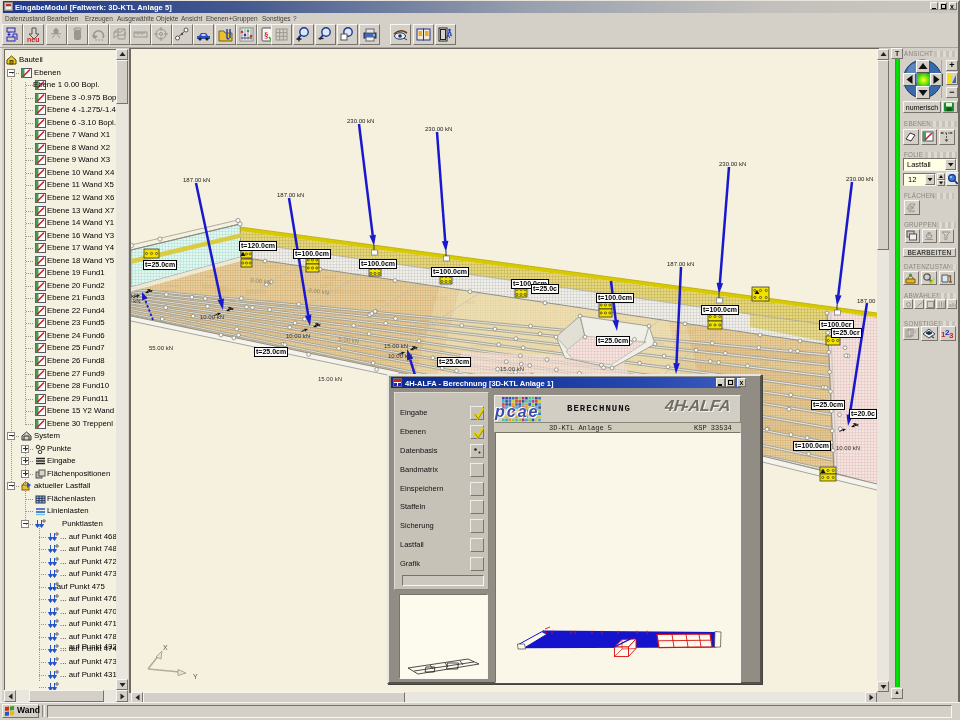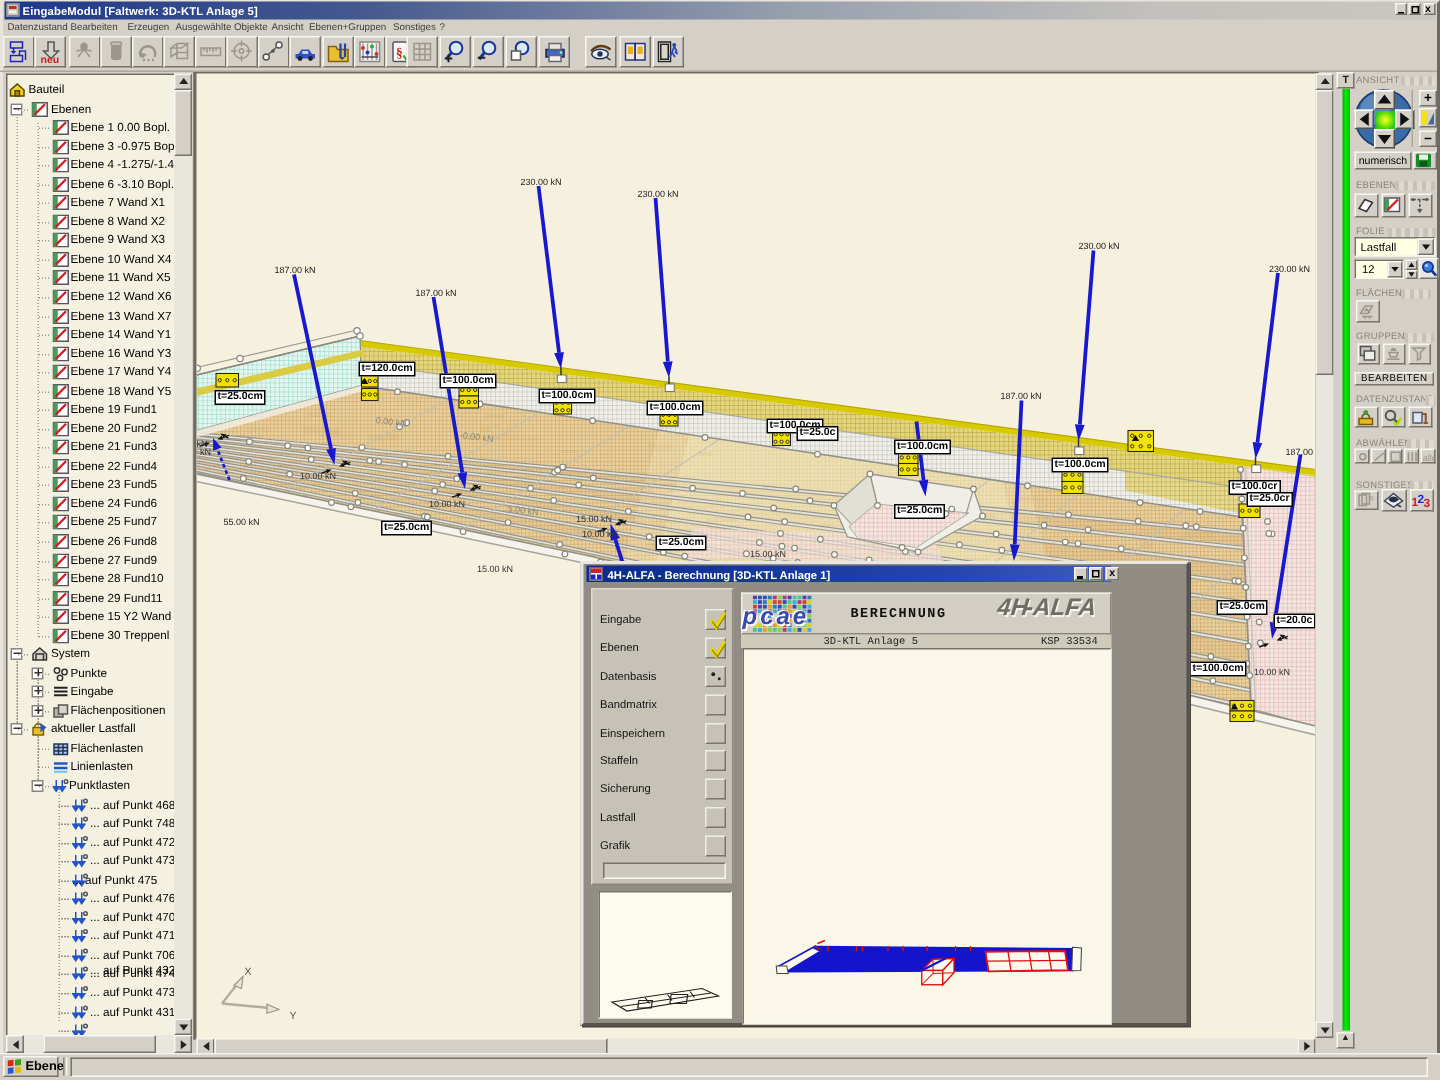--- a/index.html
+++ b/index.html
@@ -261,21 +261,21 @@
   </div>
 <div class="trow" style="left:34px;top:67.5px">Ebenen</div>
 <div class="abs" style="left:26px;top:85.1px;width:8px;height:1px;background:repeating-linear-gradient(90deg,#9a968c 0 1px,#f6f2e2 1px 2px)"></div>
 <div class="abs" style="left:35px;top:80.1px;width:11px;height:10px">
     <svg width="11" height="10" viewBox="0 0 11 10">
       <rect x="0.5" y="0.5" width="10" height="9" fill="#fff" stroke="#556"></rect>
       <rect x="0.5" y="0.5" width="3" height="9" fill="#4a9a5a"></rect>
       <path d="M2 8.5 L9 1.5" stroke="#c22" stroke-width="1.6"></path>
     </svg>
   </div>
-<div class="trow" style="left:47px;top:80.1px">Ebene 1 0.00 Bopl.</div>
+<div class="trow" style="left:33px;top:80.1px">Ebene 1 0.00 Bopl.</div>
 <div class="abs" style="left:26px;top:97.6px;width:8px;height:1px;background:repeating-linear-gradient(90deg,#9a968c 0 1px,#f6f2e2 1px 2px)"></div>
 <div class="abs" style="left:35px;top:92.6px;width:11px;height:10px">
     <svg width="11" height="10" viewBox="0 0 11 10">
       <rect x="0.5" y="0.5" width="10" height="9" fill="#fff" stroke="#556"></rect>
       <rect x="0.5" y="0.5" width="3" height="9" fill="#4a9a5a"></rect>
       <path d="M2 8.5 L9 1.5" stroke="#c22" stroke-width="1.6"></path>
     </svg>
   </div>
 <div class="trow" style="left:47px;top:92.6px">Ebene 3 -0.975 Bop</div>
 <div class="abs" style="left:26px;top:110.2px;width:8px;height:1px;background:repeating-linear-gradient(90deg,#9a968c 0 1px,#f6f2e2 1px 2px)"></div>
@@ -585,21 +585,21 @@
 <div class="abs" style="left:21px;top:520.0px;width:8px;height:8px;background:#fff;border:1px solid #8a867c"></div>
 <div class="abs" style="left:22.5px;top:523.0px;width:5px;height:1px;background:#333"></div>
 <div class="abs" style="left:26px;top:524.0px;width:8px;height:1px;background:repeating-linear-gradient(90deg,#9a968c 0 1px,#f6f2e2 1px 2px)"></div>
 <div class="abs" style="left:35px;top:519.0px;width:11px;height:10px">
     <svg width="11" height="10" viewBox="0 0 11 10">
       <path d="M2.5 1 v4.5 M2.5 8.5 l-2 -3 h4 z" stroke="#2255cc" fill="#2255cc"></path>
       <path d="M6.5 1 v4.5 M6.5 8.5 l-2 -3 h4 z" stroke="#2255cc" fill="#2255cc"></path>
       <circle cx="9" cy="2" r="1.2" fill="none" stroke="#555"></circle>
     </svg>
   </div>
-<div class="trow" style="left:46px;top:519.0px">Punktlasten</div>
+<div class="trow" style="left:62px;top:519.0px">Punktlasten</div>
 <div class="abs" style="left:39px;top:536.5px;width:8px;height:1px;background:repeating-linear-gradient(90deg,#9a968c 0 1px,#f6f2e2 1px 2px)"></div>
 <div class="abs" style="left:48px;top:531.5px;width:11px;height:10px">
     <svg width="11" height="10" viewBox="0 0 11 10">
       <path d="M2.5 1 v4.5 M2.5 8.5 l-2 -3 h4 z" stroke="#2255cc" fill="#2255cc"></path>
       <path d="M6.5 1 v4.5 M6.5 8.5 l-2 -3 h4 z" stroke="#2255cc" fill="#2255cc"></path>
       <circle cx="9" cy="2" r="1.2" fill="none" stroke="#555"></circle>
     </svg>
   </div>
 <div class="trow" style="left:60px;top:531.5px">... auf Punkt 468</div>
 <div class="abs" style="left:39px;top:549.1px;width:8px;height:1px;background:repeating-linear-gradient(90deg,#9a968c 0 1px,#f6f2e2 1px 2px)"></div>
@@ -666,21 +666,21 @@
   </div>
 <div class="trow" style="left:60px;top:619.3px">... auf Punkt 471</div>
 <div class="abs" style="left:39px;top:636.8px;width:8px;height:1px;background:repeating-linear-gradient(90deg,#9a968c 0 1px,#f6f2e2 1px 2px)"></div>
 <div class="abs" style="left:48px;top:631.8px;width:11px;height:10px">
     <svg width="11" height="10" viewBox="0 0 11 10">
       <path d="M2.5 1 v4.5 M2.5 8.5 l-2 -3 h4 z" stroke="#2255cc" fill="#2255cc"></path>
       <path d="M6.5 1 v4.5 M6.5 8.5 l-2 -3 h4 z" stroke="#2255cc" fill="#2255cc"></path>
       <circle cx="9" cy="2" r="1.2" fill="none" stroke="#555"></circle>
     </svg>
   </div>
-<div class="trow" style="left:60px;top:631.8px">... auf Punkt 706</div>
+<div class="trow" style="left:60px;top:631.8px">... auf Punkt 478</div>
 <div class="abs" style="left:39px;top:649.4px;width:8px;height:1px;background:repeating-linear-gradient(90deg,#9a968c 0 1px,#f6f2e2 1px 2px)"></div>
 <div class="abs" style="left:48px;top:644.4px;width:11px;height:10px">
     <svg width="11" height="10" viewBox="0 0 11 10">
       <path d="M2.5 1 v4.5 M2.5 8.5 l-2 -3 h4 z" stroke="#2255cc" fill="#2255cc"></path>
       <path d="M6.5 1 v4.5 M6.5 8.5 l-2 -3 h4 z" stroke="#2255cc" fill="#2255cc"></path>
       <circle cx="9" cy="2" r="1.2" fill="none" stroke="#555"></circle>
     </svg>
   </div>
 <div class="trow" style="left:60px;top:644.4px">... auf Punkt 474</div>
 <div class="abs" style="left:39px;top:661.9px;width:8px;height:1px;background:repeating-linear-gradient(90deg,#9a968c 0 1px,#f6f2e2 1px 2px)"></div>
@@ -1453,21 +1453,21 @@
       <path d="M9 9 l3 2" stroke="#445" stroke-width="1.3"></path>
     </svg>
   </div>
 <div class="abs bev" style="left:940px;top:326px;width:16px;height:15px">
     <svg width="13" height="13" viewBox="0 0 13 13">
       <text x="0" y="10" font-size="8" font-weight="bold" fill="#c22" font-family="Liberation Sans">1</text>
       <text x="4" y="8" font-size="8" font-weight="bold" fill="#22c" font-family="Liberation Sans">2</text>
       <text x="8" y="11" font-size="8" font-weight="bold" fill="#c22" font-family="Liberation Sans">3</text>
     </svg>
   </div>
-<div class="abs" style="left:387px;top:374px;width:406px;height:310px;background:#918d85;
+<div class="abs" style="left:387px;top:374px;width:375px;height:310px;background:#918d85;
  border:2px solid;border-color:#e8e6e0 #55524c #55524c #e8e6e0;box-shadow:1px 1px 0 #44423c">
 <div class="abs" style="left:2px;top:1px;width:350px;height:11px;background:linear-gradient(90deg,#0a2a8e,#2446ae 70%,#3f5cbe)"></div>
 <div class="abs" style="left:4px;top:2px;width:9px;height:9px;background:#fff;border:1px solid #667">
       <div class="abs" style="left:0;top:0;width:7px;height:3px;background:#c22"></div>
       <div class="abs" style="left:0;top:4px;width:3px;height:3px;background:#22c"></div>
       <div class="abs" style="left:4px;top:4px;width:3px;height:3px;background:#22c"></div>
     </div>
 <div class="abs" style="left:16px;top:2.5px;color:#fff;font-size:7.5px;font-weight:bold">4H-ALFA - Berechnung [3D-KTL Anlage 1]</div>
 <div class="abs bev" style="left:327px;top:2px;width:9px;height:9px"></div>
 <div class="abs bev" style="left:337px;top:2px;width:9px;height:9px"></div>
@@ -1671,15 +1671,15 @@
 <div class="abs" style="left:0;top:702px;width:960px;height:18px;background:#d4d0c8;border-top:1px solid #f4f2ec"></div>
 <div class="abs bev" style="left:2px;top:704px;width:37px;height:14px"></div>
 <div class="abs" style="left:5px;top:706px;width:10px;height:10px">
     <svg width="10" height="10" viewBox="0 0 10 10">
       <rect x="0" y="1" width="4" height="4" fill="#d82a10" transform="skewY(-6)"></rect>
       <rect x="5" y="1" width="4" height="4" fill="#3aa018" transform="skewY(-6)"></rect>
       <rect x="0" y="6" width="4" height="4" fill="#2858c8" transform="skewY(-6)"></rect>
       <rect x="5" y="6" width="4" height="4" fill="#e8b818" transform="skewY(-6)"></rect>
     </svg>
   </div>
-<div class="abs" style="left:17px;top:705px;font-size:8.5px;font-weight:bold;color:#000">Ebene</div>
+<div class="abs" style="left:17px;top:705px;font-size:8.5px;font-weight:bold;color:#000">Wand</div>
 <div class="abs" style="left:42px;top:705px;width:1px;height:12px;background:#8a867c"></div>
 <div class="abs" style="left:43.5px;top:705px;width:1px;height:12px;background:#f4f2ec"></div>
 <div class="abs sunk" style="left:47px;top:705px;width:905px;height:13px"></div>
 </body></html>

